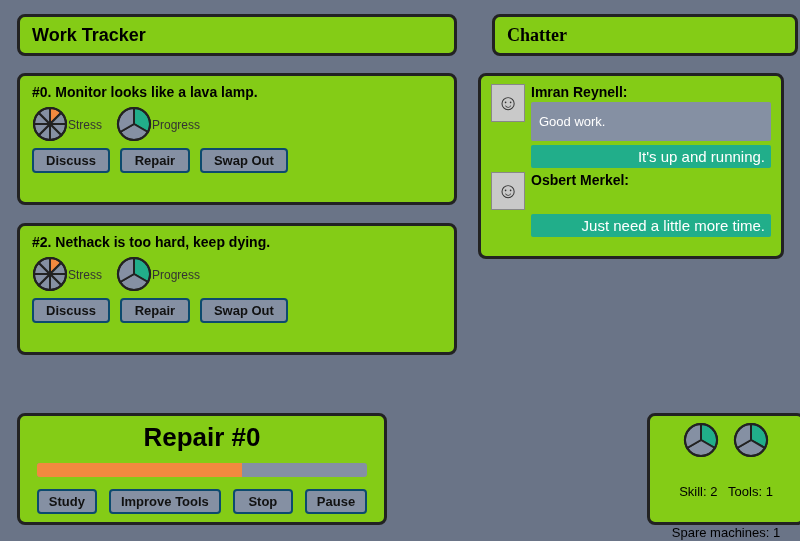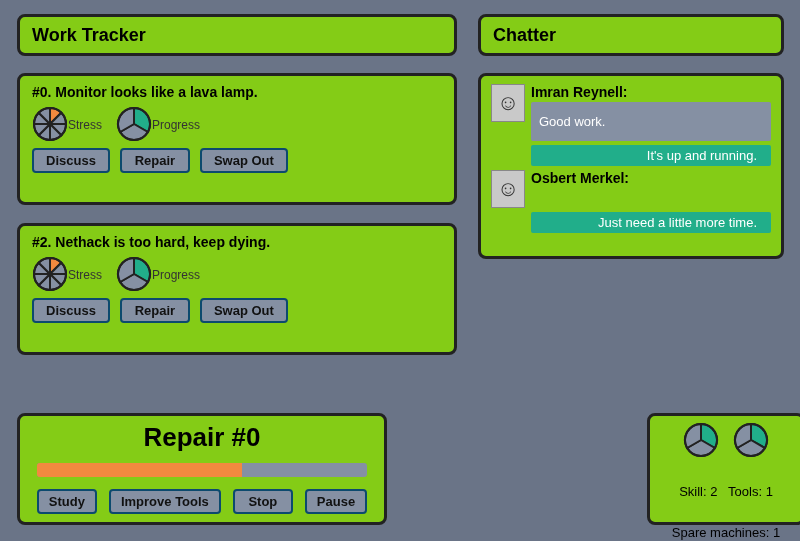--- a/index.html
+++ b/index.html
@@ -47,21 +47,21 @@
     border-radius: 4px;
     color: #111;
     font-weight: bold;
     font-size: 13px;
     padding: 3px 12px;
     cursor: pointer;
     min-width: 70px;
     text-align: center;
   }
   
-  #chatter-header { left: 478px; top: 14px; width: 306px; height: 42px; }
+  #chatter-header { left: 492px; top: 14px; width: 306px; height: 42px; font-family: Liberation Serif, serif; }
   #chatter-panel  { left: 478px; top: 73px; width: 306px; height: 186px; padding: 8px 10px; }
   .chat-block { margin-bottom: 4px; }
   .chat-top { display: flex; align-items: flex-start; gap: 6px; }
   .avatar {
     width: 34px; height: 38px;
     background: #c9c9c9;
     border: 1px solid #888;
     flex-shrink: 0;
     display:flex; align-items:center; justify-content:center;
     font-size: 22px; color:#333;
@@ -71,22 +71,22 @@
   .bubble-gray {
     background: #8590a3;
     color: #fff;
     font-size: 13px;
     padding: 12px 8px;
     border-radius: 2px;
   }
   .bubble-green {
     background: #21ae8a;
     color: #fff;
-    font-size: 13px;
-    padding: 3px 14px;
+    font-size: 15px;
+    padding: 3px 6px;
     border-radius: 2px;
     text-align: right;
     margin-top: 4px;
     margin-left: 40px;
   }
   
   #repair-panel { left: 17px; top: 413px; width: 370px; height: 112px; display:flex; flex-direction:column; align-items:center; }
   #repair-title { font-weight: bold; font-size: 26px; margin-top: 6px; }
   .progress-outer {
     width: 330px; height: 14px; background: #8590a3;

